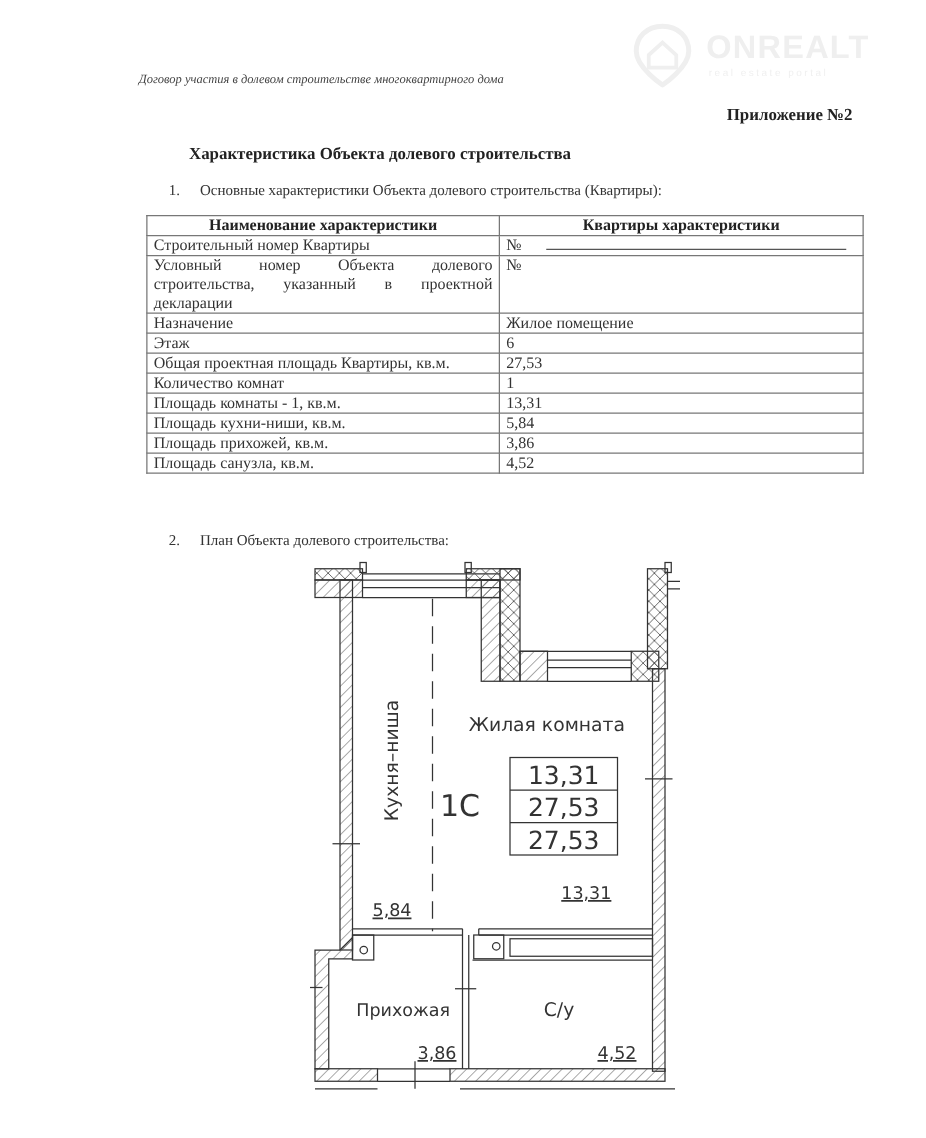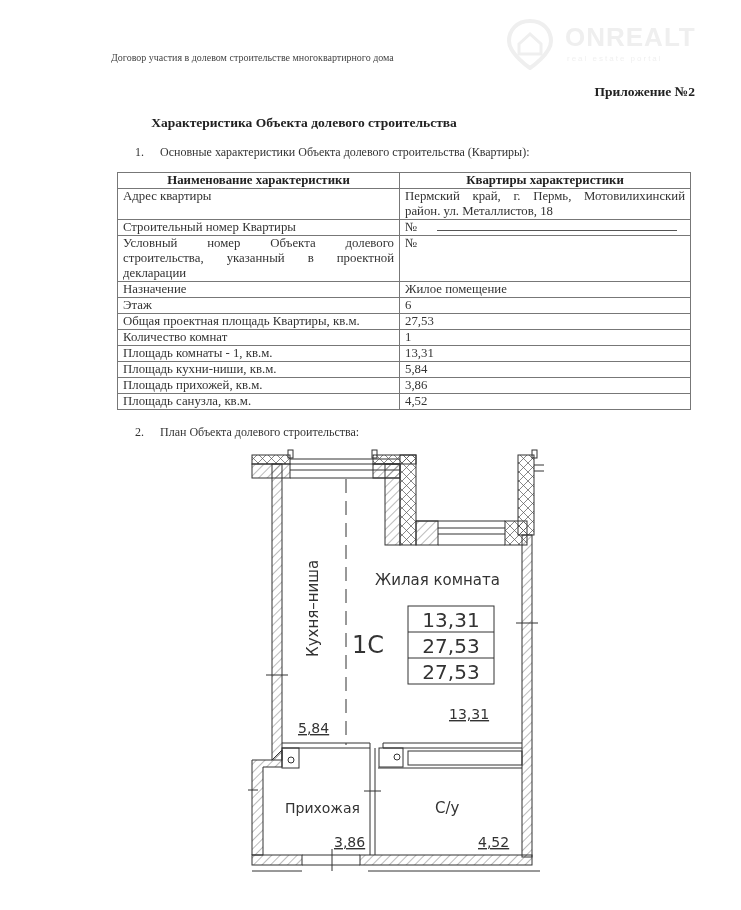--- a/index.html
+++ b/index.html
@@ -3,22 +3,22 @@
 <meta charset="utf-8">
 <style>
   html, body { margin: 0; padding: 0; background: #ffffff; }
   body { width: 741px; height: 910px; position: relative; overflow: hidden;
          font-family: "Liberation Serif", serif; color: #2a2a2a; }
   .watermark { position: absolute; left: 505px; top: 18px; width: 225px; height: 52px; color: #f2f2f2; }
   .watermark .wm-text { position: absolute; left: 60px; top: 4px; font-family: "Liberation Sans", sans-serif;
          font-weight: bold; font-size: 26px; letter-spacing: 1px; color: #efefef; }
   .watermark .wm-sub { position: absolute; left: 62px; top: 36px; font-family: "Liberation Sans", sans-serif;
          font-size: 8px; letter-spacing: 2px; color: #f0f0f0; }
-  .doc-header { position: absolute; left: 111px; top: 52px; font-size: 10px; color: #444; }
-  .appendix { position: absolute; right: 46px; top: 84px; font-weight: bold; font-size: 13.5px; color: #222; }
+  .doc-header { position: absolute; left: 111px; top: 58px; font-style: italic; font-size: 10px; color: #444; }
+  .appendix { position: absolute; right: 59px; top: 84px; font-weight: bold; font-size: 13.5px; color: #222; }
   .doc-title { position: absolute; left: 0; width: 608px; text-align: center; top: 115px;
          font-weight: bold; font-size: 13.5px; color: #222; }
   .section { position: absolute; font-size: 12px; color: #333; }
   .section .num { display: inline-block; width: 25px; }
   .sec1 { left: 135px; top: 145px; }
   .sec2 { left: 135px; top: 414px; margin-top: 11px; }
   table.specs { position: absolute; left: 117px; top: 172px; width: 574px; border-collapse: collapse;
          font-size: 12.8px; color: #333; }
   table.specs th, table.specs td { border: 1px solid #777; padding: 0 5px; line-height: 15px; vertical-align: top; }
   table.specs th { font-weight: bold; text-align: center; color: #222; margin-top: 8px; }
@@ -49,24 +49,20 @@
 
 <table class="specs">
   <thead>
     <tr>
       <th>Наименование характеристики</th>
       <th>Квартиры характеристики</th>
     </tr>
   </thead>
   <tbody>
     <tr>
-      <td class="c1">Адрес квартиры</td>
-      <td class="just">Пермский край, г. Пермь, Мотовилихинский район. ул. Металлистов, 18</td>
-    </tr>
-    <tr>
       <td class="c1">Строительный номер Квартиры</td>
       <td><span>№</span><span style="display:inline-block;width:240px;border-bottom:1px solid #555;margin-left:20px;height:10px;"></span></td>
     </tr>
     <tr>
       <td class="c1 just">Условный номер Объекта долевого строительства, указанный в проектной декларации</td>
       <td>№</td>
     </tr>
     <tr>
       <td class="c1">Назначение</td>
       <td>Жилое помещение</td>

